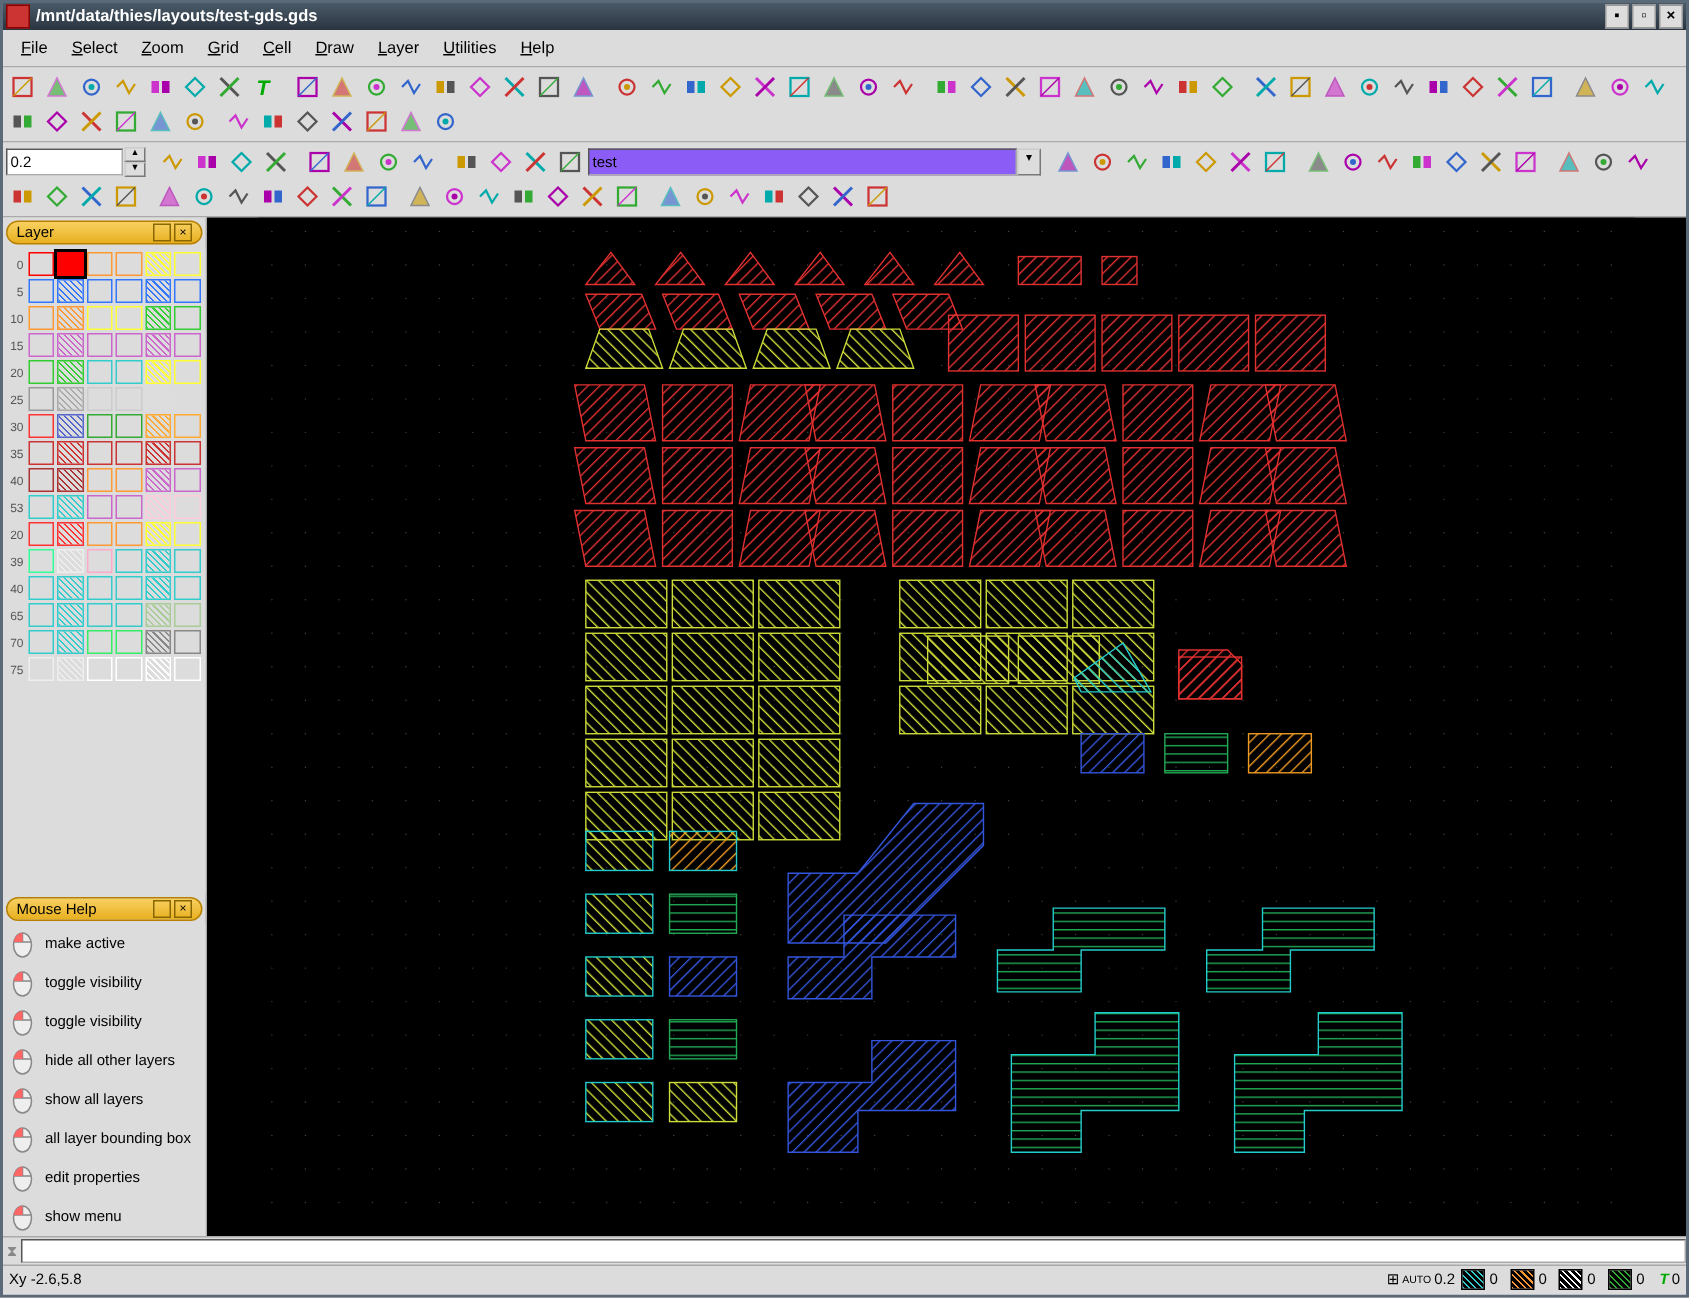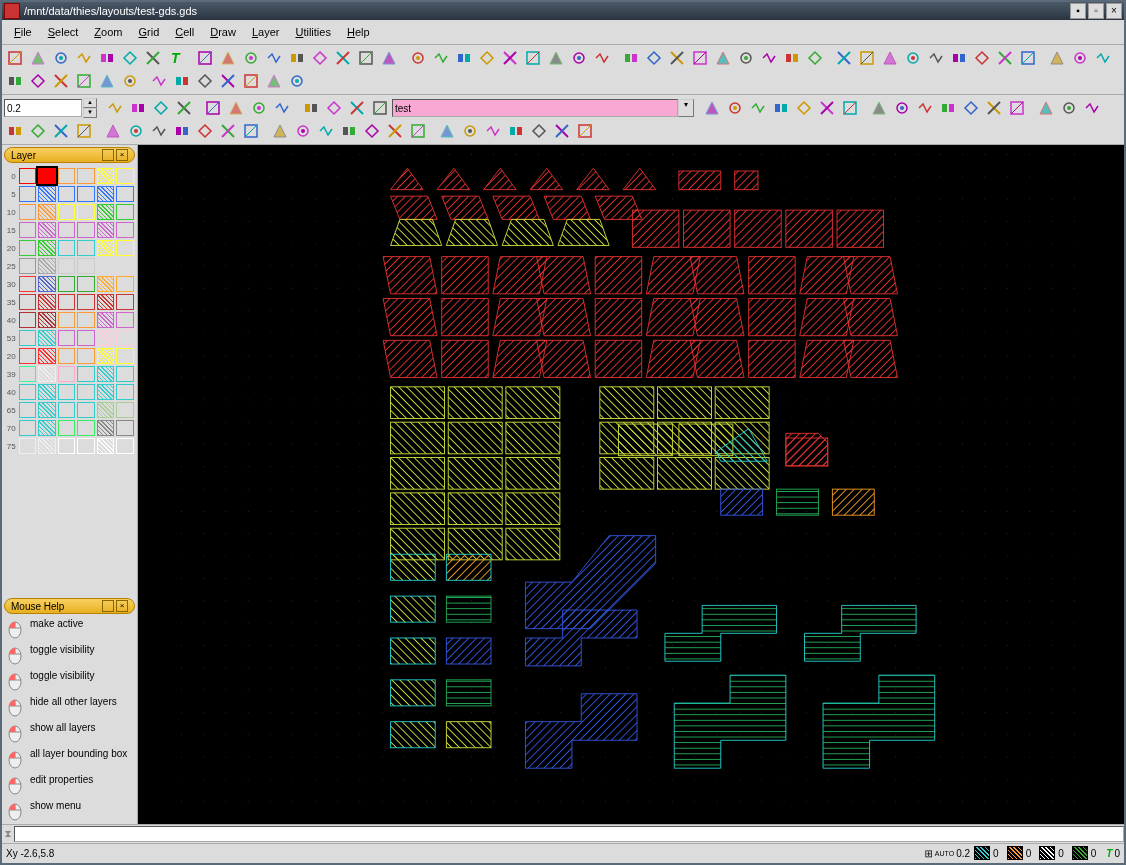--- a/index.html
+++ b/index.html
@@ -1,55 +1,55 @@
 <!DOCTYPE html>
 <html><head>
 <meta charset="utf-8">
 <style>
 html,body{margin:0;padding:0;font-family:sans-serif;font-size:11px;background:#e0e0e0;overflow:hidden;width:1126px;height:865px}
 .window{display:flex;flex-direction:column;width:1126px;height:865px;border:2px solid #5a6a78;box-sizing:border-box}
-.titlebar{height:18px;background:linear-gradient(#4a5a68,#2a3440);display:flex;align-items:center;color:#fff;font-weight:normal;padding:0 2px}
+.titlebar{height:18px;background:linear-gradient(#4a5a68,#2a3440);display:flex;align-items:center;color:#fff;font-weight:bold;padding:0 2px}
 .titlebar .appicon{width:14px;height:14px;background:#c33;margin-right:4px;border:1px solid #800}
 .titlebar .spacer{flex:1}
 .titlebar .winbtn{width:14px;height:14px;border:1px solid #999;background:#ddd;margin-left:2px;display:flex;align-items:center;justify-content:center;color:#000;font-size:10px;line-height:1}
 .menubar{height:20px;background:#dcdcdc;display:flex;align-items:center;padding:2px 4px;border-bottom:1px solid #aaa}
 .menubar span{padding:2px 8px;cursor:default}
 .menubar span u{text-decoration:underline}
 .toolbar{display:flex;flex-wrap:wrap;align-items:center;background:#dcdcdc;padding:2px;border-bottom:1px solid #aaa;gap:1px}
 .tbtn{width:20px;height:20px;border:1px solid #dcdcdc;display:flex;align-items:center;justify-content:center;background:#dcdcdc}
 .tbtn svg{width:16px;height:16px}
 .tsep{width:5px;height:20px}
 .body{flex:1;display:flex;min-height:0}
 .sidebar{width:135px;background:#dcdcdc;display:flex;flex-direction:column;border-right:1px solid #aaa}
 .panel-hdr{background:linear-gradient(#f8d060,#e8b020);border:1px solid #b88000;border-radius:8px;padding:1px 6px;font-size:10px;margin:2px;display:flex;align-items:center}
 .panel-hdr .spacer{flex:1}
 .panel-hdr .pb{width:10px;height:10px;border:1px solid #886600;margin-left:2px;font-size:8px;text-align:center}
 .layergrid{flex:1;overflow:auto;padding:2px;background:#dcdcdc}
 .layerrow{display:flex;align-items:center;height:18px}
 .layerrow .ln{width:12px;text-align:right;font-size:8px;color:#555;margin-right:2px}
 .layercell{width:16px;height:14px;margin:1px;border:1px solid}
 .mousehelp{background:#dcdcdc}
-.mh-item{display:flex;align-items:flex-start;padding:2px;font-size:10px}
+.mh-item{display:flex;align-items:center;padding:2px;font-size:10px}
 .mh-item svg{width:22px;height:22px;margin-right:4px;flex-shrink:0}
 .canvas-wrap{flex:1;position:relative;background:#000}
 .canvas{width:100%;height:100%}
 .footer{height:38px;background:#dcdcdc;border-top:1px solid #aaa}
 .footer .cmdline{height:18px;display:flex;align-items:center;border-bottom:1px solid #aaa}
 .footer .cmdline .marker{width:12px;font-size:10px;color:#888;text-align:center}
 .footer .cmdline input{flex:1;border:1px inset #aaa;height:14px;font-size:10px;padding:0 2px;background:#fff}
 .footer .status{height:18px;display:flex;align-items:center;font-size:10px;padding:0 4px}
 .footer .status .spacer{flex:1}
 .footer .status .chip{display:flex;align-items:center;margin:0 4px}
 .footer .status .sw{width:14px;height:12px;border:1px solid #000;margin-right:3px}
 .spininput{display:flex;align-items:center}
 .spininput input{width:72px;height:16px;border:1px inset #aaa;font-size:10px;padding:0 2px;background:#fff}
 .spininput .spinbtns{display:flex;flex-direction:column;margin-left:1px}
 .spininput .spinbtns div{width:12px;height:8px;border:1px outset #ccc;background:#ddd;font-size:6px;line-height:6px;text-align:center}
 .cellcombo{display:flex;align-items:center}
-.cellcombo input{width:280px;height:16px;border:1px inset #aaa;font-size:10px;padding:0 2px;background:#f9a8d4}
+.cellcombo input{width:280px;height:16px;border:1px inset #aaa;font-size:10px;padding:0 2px;background:#8b5cf6}
 .cellcombo .dd{width:14px;height:16px;border:1px outset #ccc;background:#ddd;text-align:center;font-size:8px}
 </style>
 </head>
 <body>
 
 <div class="window">
   <div class="titlebar">
     <div class="appicon"></div>
     <span>/mnt/data/thies/layouts/test-gds.gds</span>
     <div class="spacer"></div>

